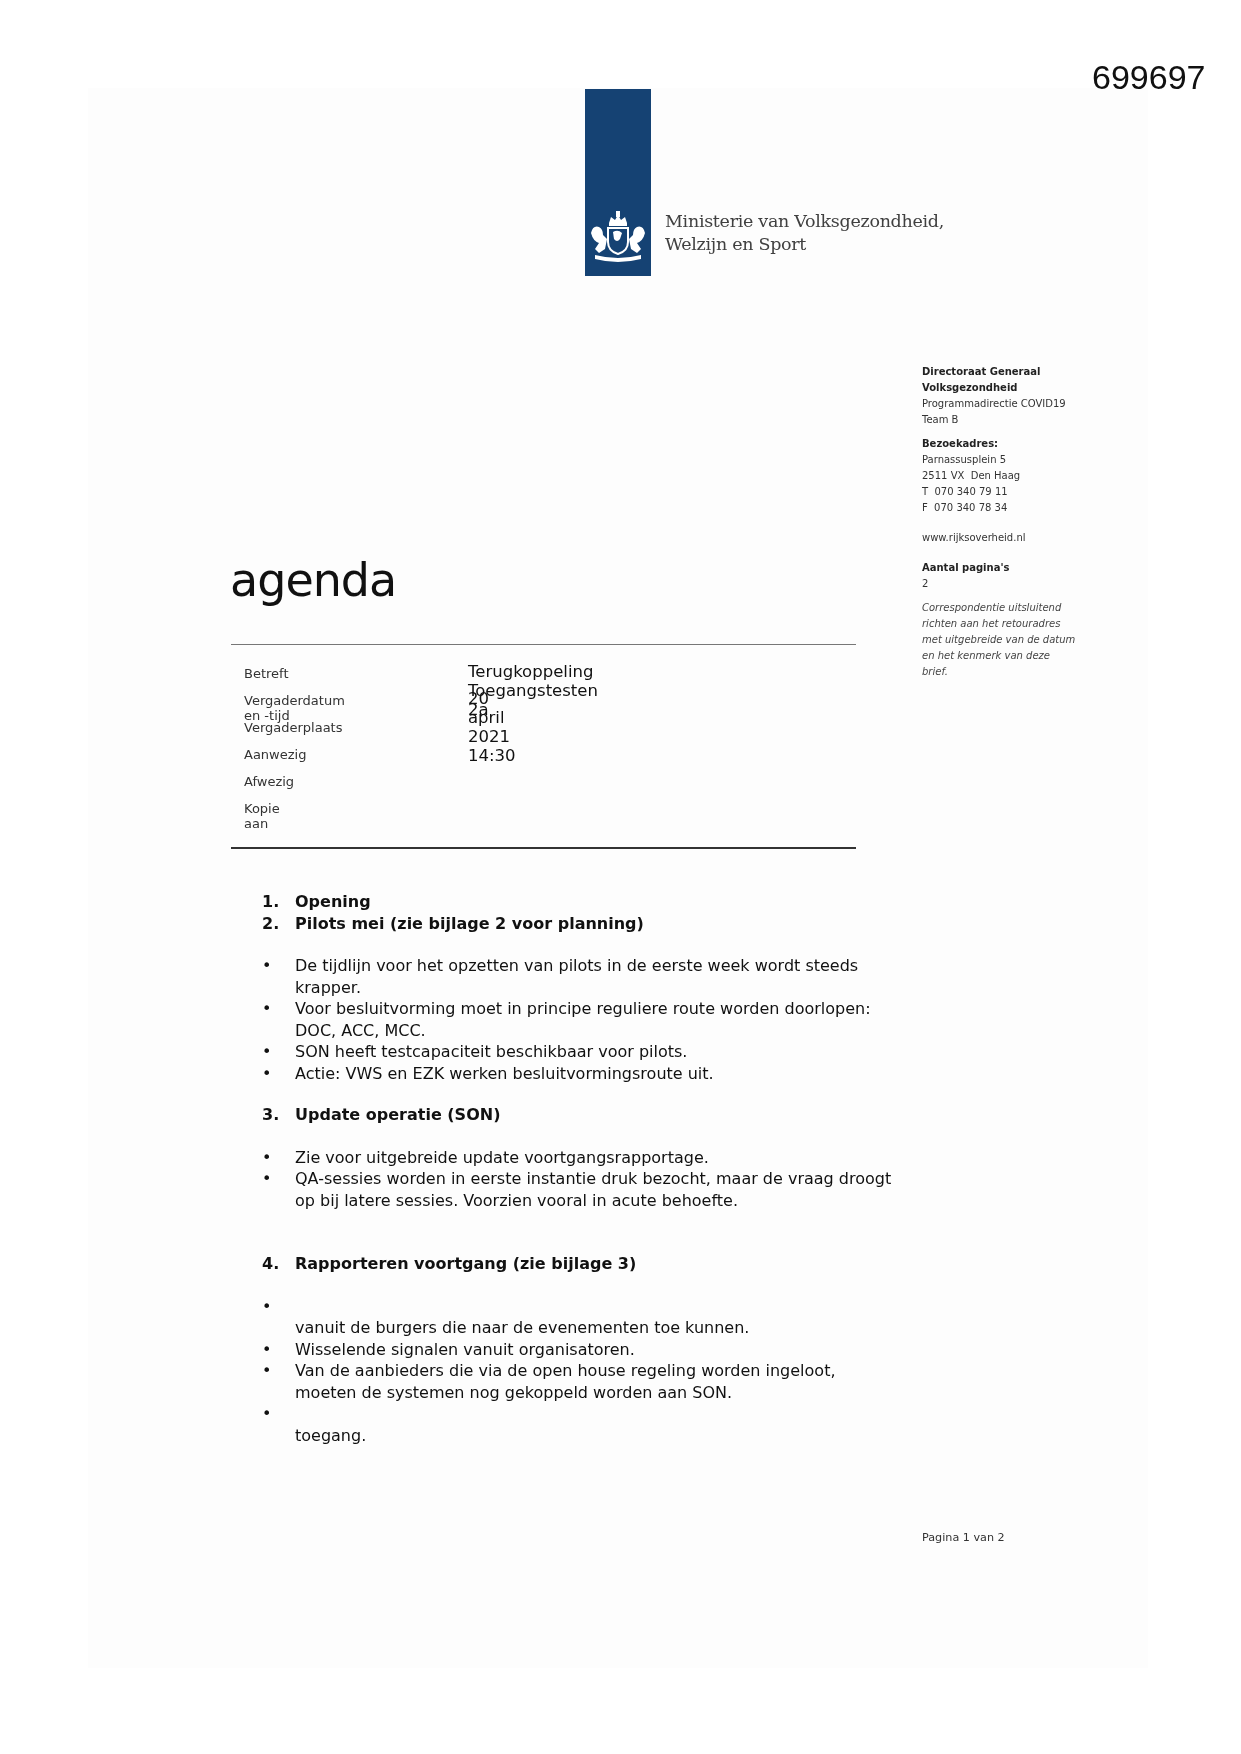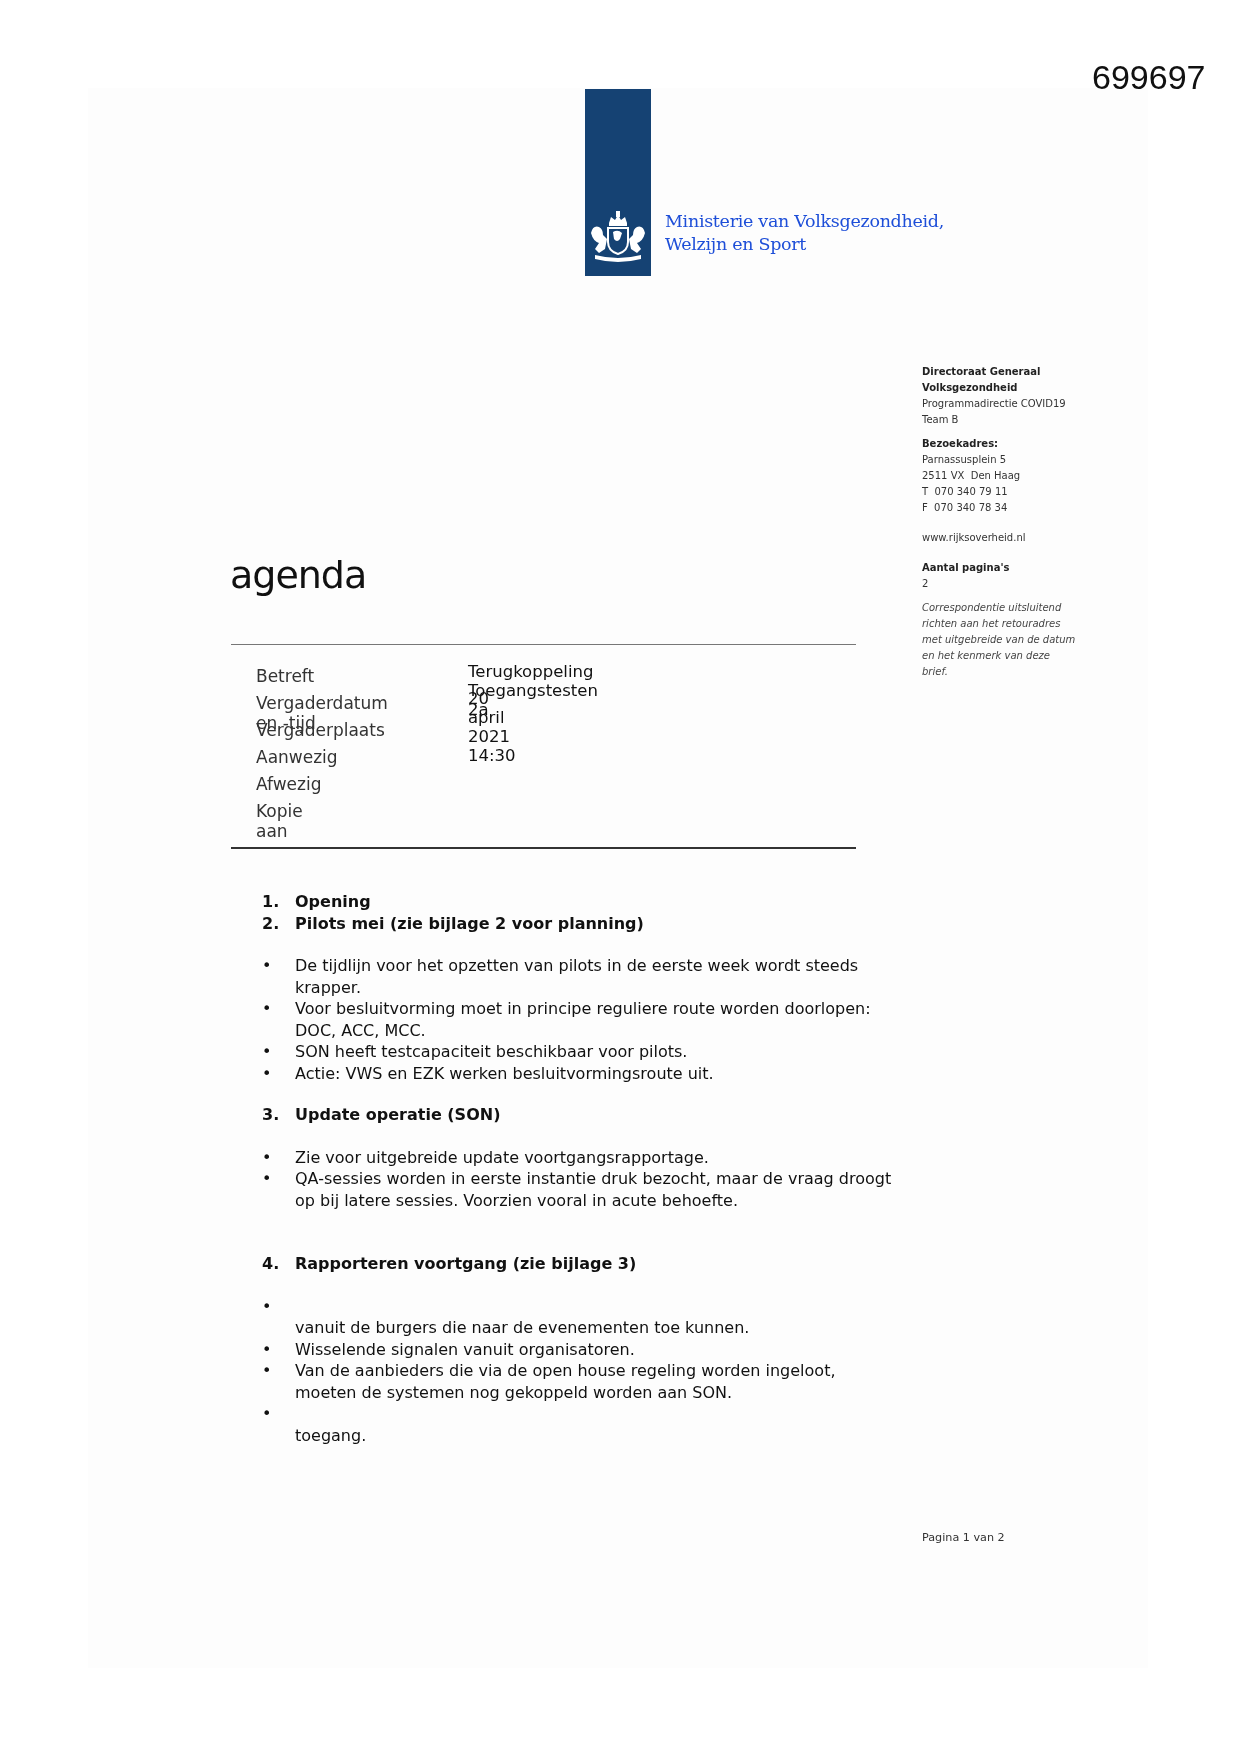--- a/index.html
+++ b/index.html
@@ -18,46 +18,46 @@
   }
   .logo-bar {
     position: absolute; left: 585px; top: 89px; width: 66px; height: 187px;
     background: #154273;
   }
   .crest {
     position: absolute; left: 2px; top: 120px; width: 62px; height: 56px;
   }
   .ministry {
     position: absolute; left: 665px; top: 210px;
-    font-family: "DejaVu Serif", serif; font-size: 17.5px; line-height: 23px; color: #1d4ed8;
+    font-family: "DejaVu Serif", serif; font-size: 17.5px; line-height: 23px; color: #404040;
     letter-spacing: -0.3px;
   }
   .sidebar {
     position: absolute; left: 922px; top: 364px; width: 210px;
     font-family: "DejaVu Sans", sans-serif; font-size: 10px; line-height: 16px; color: #333;
   }
   .sidebar .b { font-weight: bold; color: #222; }
   .sidebar .gap { height: 8px; }
   .sidebar .gap2 { height: 14px; }
   .sidebar .ital { font-style: italic; color: #444; }
   .title {
     position: absolute; left: 230px; top: 553px;
-    font-family: "DejaVu Sans", sans-serif; font-size: 38px; color: #111; letter-spacing: -1px;
+    font-family: "DejaVu Sans", sans-serif; font-size: 46px; color: #111; letter-spacing: -1px;
   }
   .rule-top {
     position: absolute; left: 231px; top: 644px; width: 625px; height: 1px; background: #777;
   }
   .rule-bottom {
     position: absolute; left: 231px; top: 847px; width: 625px; height: 2px; background: #333;
   }
   .meta { position: absolute; left: 240px; top: 664px; }
   .meta-row { position: relative; height: 27px; }
   .meta-label {
-    position: absolute; left: 16px; top: 2px;
-    font-size: 17px; color: #333;
+    position: absolute; left: 4px; top: 2px;
+    font-size: 13px; color: #333;
   }
   .meta-value {
     position: absolute; left: 200px; top: -2px;
     font-size: 16.5px; color: #111; margin-left: 28px;
   }
   .body { position: absolute; left: 262px; top: 891px; width: 660px; font-size: 16px; color: #111; }
   .item { position: relative; padding-left: 33px; font-weight: bold; line-height: 21.5px; }
   .item .num { position: absolute; left: 0; top: 0; }
   .bullets { list-style: none; margin: 0; padding: 0; }
   .bullets li { position: relative; padding-left: 33px; line-height: 21.5px; }

